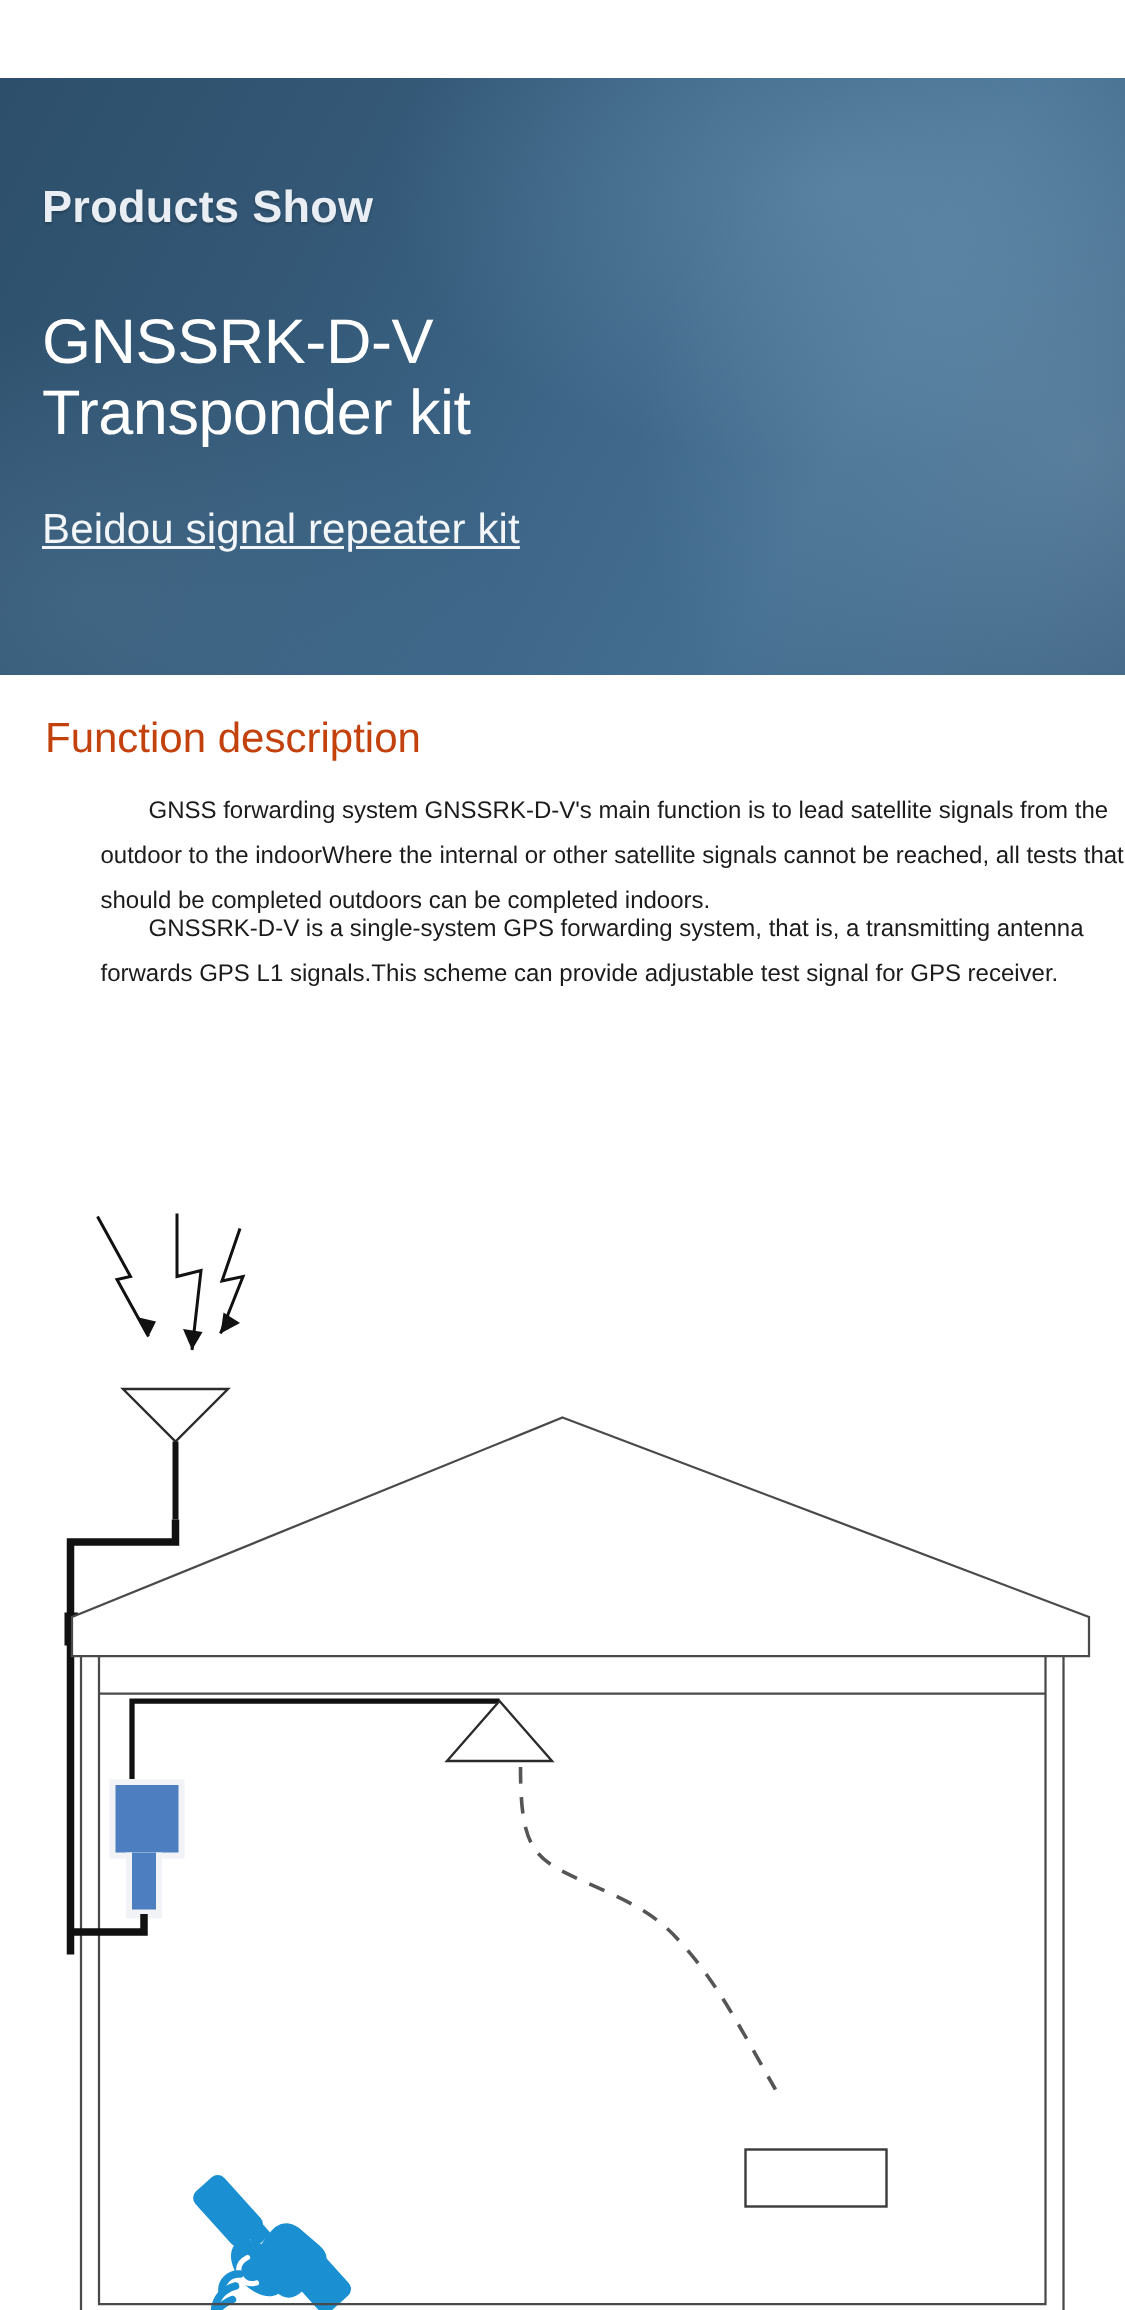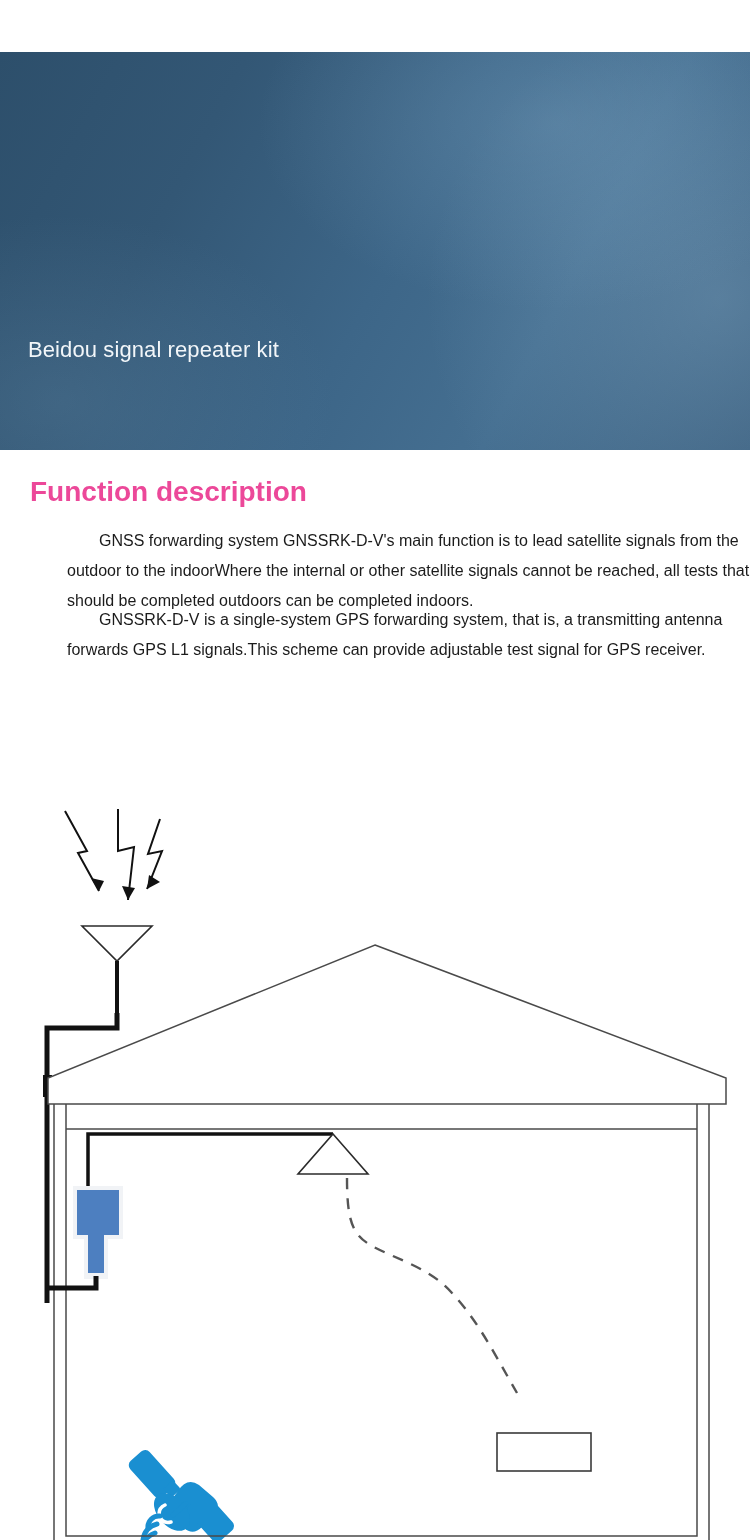--- a/index.html
+++ b/index.html
@@ -56,41 +56,42 @@
     font-size: 42px;
     font-weight: normal;
     line-height: 1.12;
     color: #ffffff;
     letter-spacing: -0.3px;
   }
   #hero-subtitle {
     position: absolute;
     top: 285px;
     left: 0;
-    font-size: 22px;
+    font-size: 28px;
     font-weight: normal;
     color: #f2f6f9;
     letter-spacing: 0.1px;
     white-space: nowrap;
+    text-decoration: underline;
   }
 
   
   #desc-section {
     position: absolute;
     left: 0;
     top: 458px;
     width: 750px;
   }
   #desc-heading {
     position: absolute;
     left: 30px;
     top: 18px;
     font-size: 28px;
-    font-weight: bold;
-    color: #ec4899;
+    font-weight: normal;
+    color: #c2410c;
     white-space: nowrap;
   }
   .desc-para {
     position: absolute;
     left: 27px;
     width: 700px;
     font-size: 16px;
     line-height: 30px;
     color: #1b1b1b;
     text-indent: 32px;
@@ -116,20 +117,22 @@
     color: #111;
     white-space: nowrap;
   }
   #lbl-satellite   { left: 198px; top: 820px; font-size: 17px; font-weight: bold; }
 </style>
 </head>
 <body>
 
 <div id="hero">
   <div id="hero-inner">
+    <div id="hero-eyebrow">Products Show</div>
+    <div id="hero-title">GNSSRK-D-V Transponder kit</div>
     <div id="hero-subtitle">Beidou signal repeater kit</div>
   </div>
 </div>
 
 <div id="desc-section">
   <div id="desc-heading">Function description</div>
   <div class="desc-para" id="desc-p1">GNSS forwarding system GNSSRK-D-V's main function is to lead satellite signals from the outdoor to the indoorWhere the internal or other satellite signals cannot be reached, all tests that should be completed outdoors can be completed indoors.</div>
   <div class="desc-para" id="desc-p2">GNSSRK-D-V is a single-system GPS forwarding system, that is, a transmitting antenna forwards GPS L1 signals.This scheme can provide adjustable test signal for GPS receiver.</div>
 </div>
 

